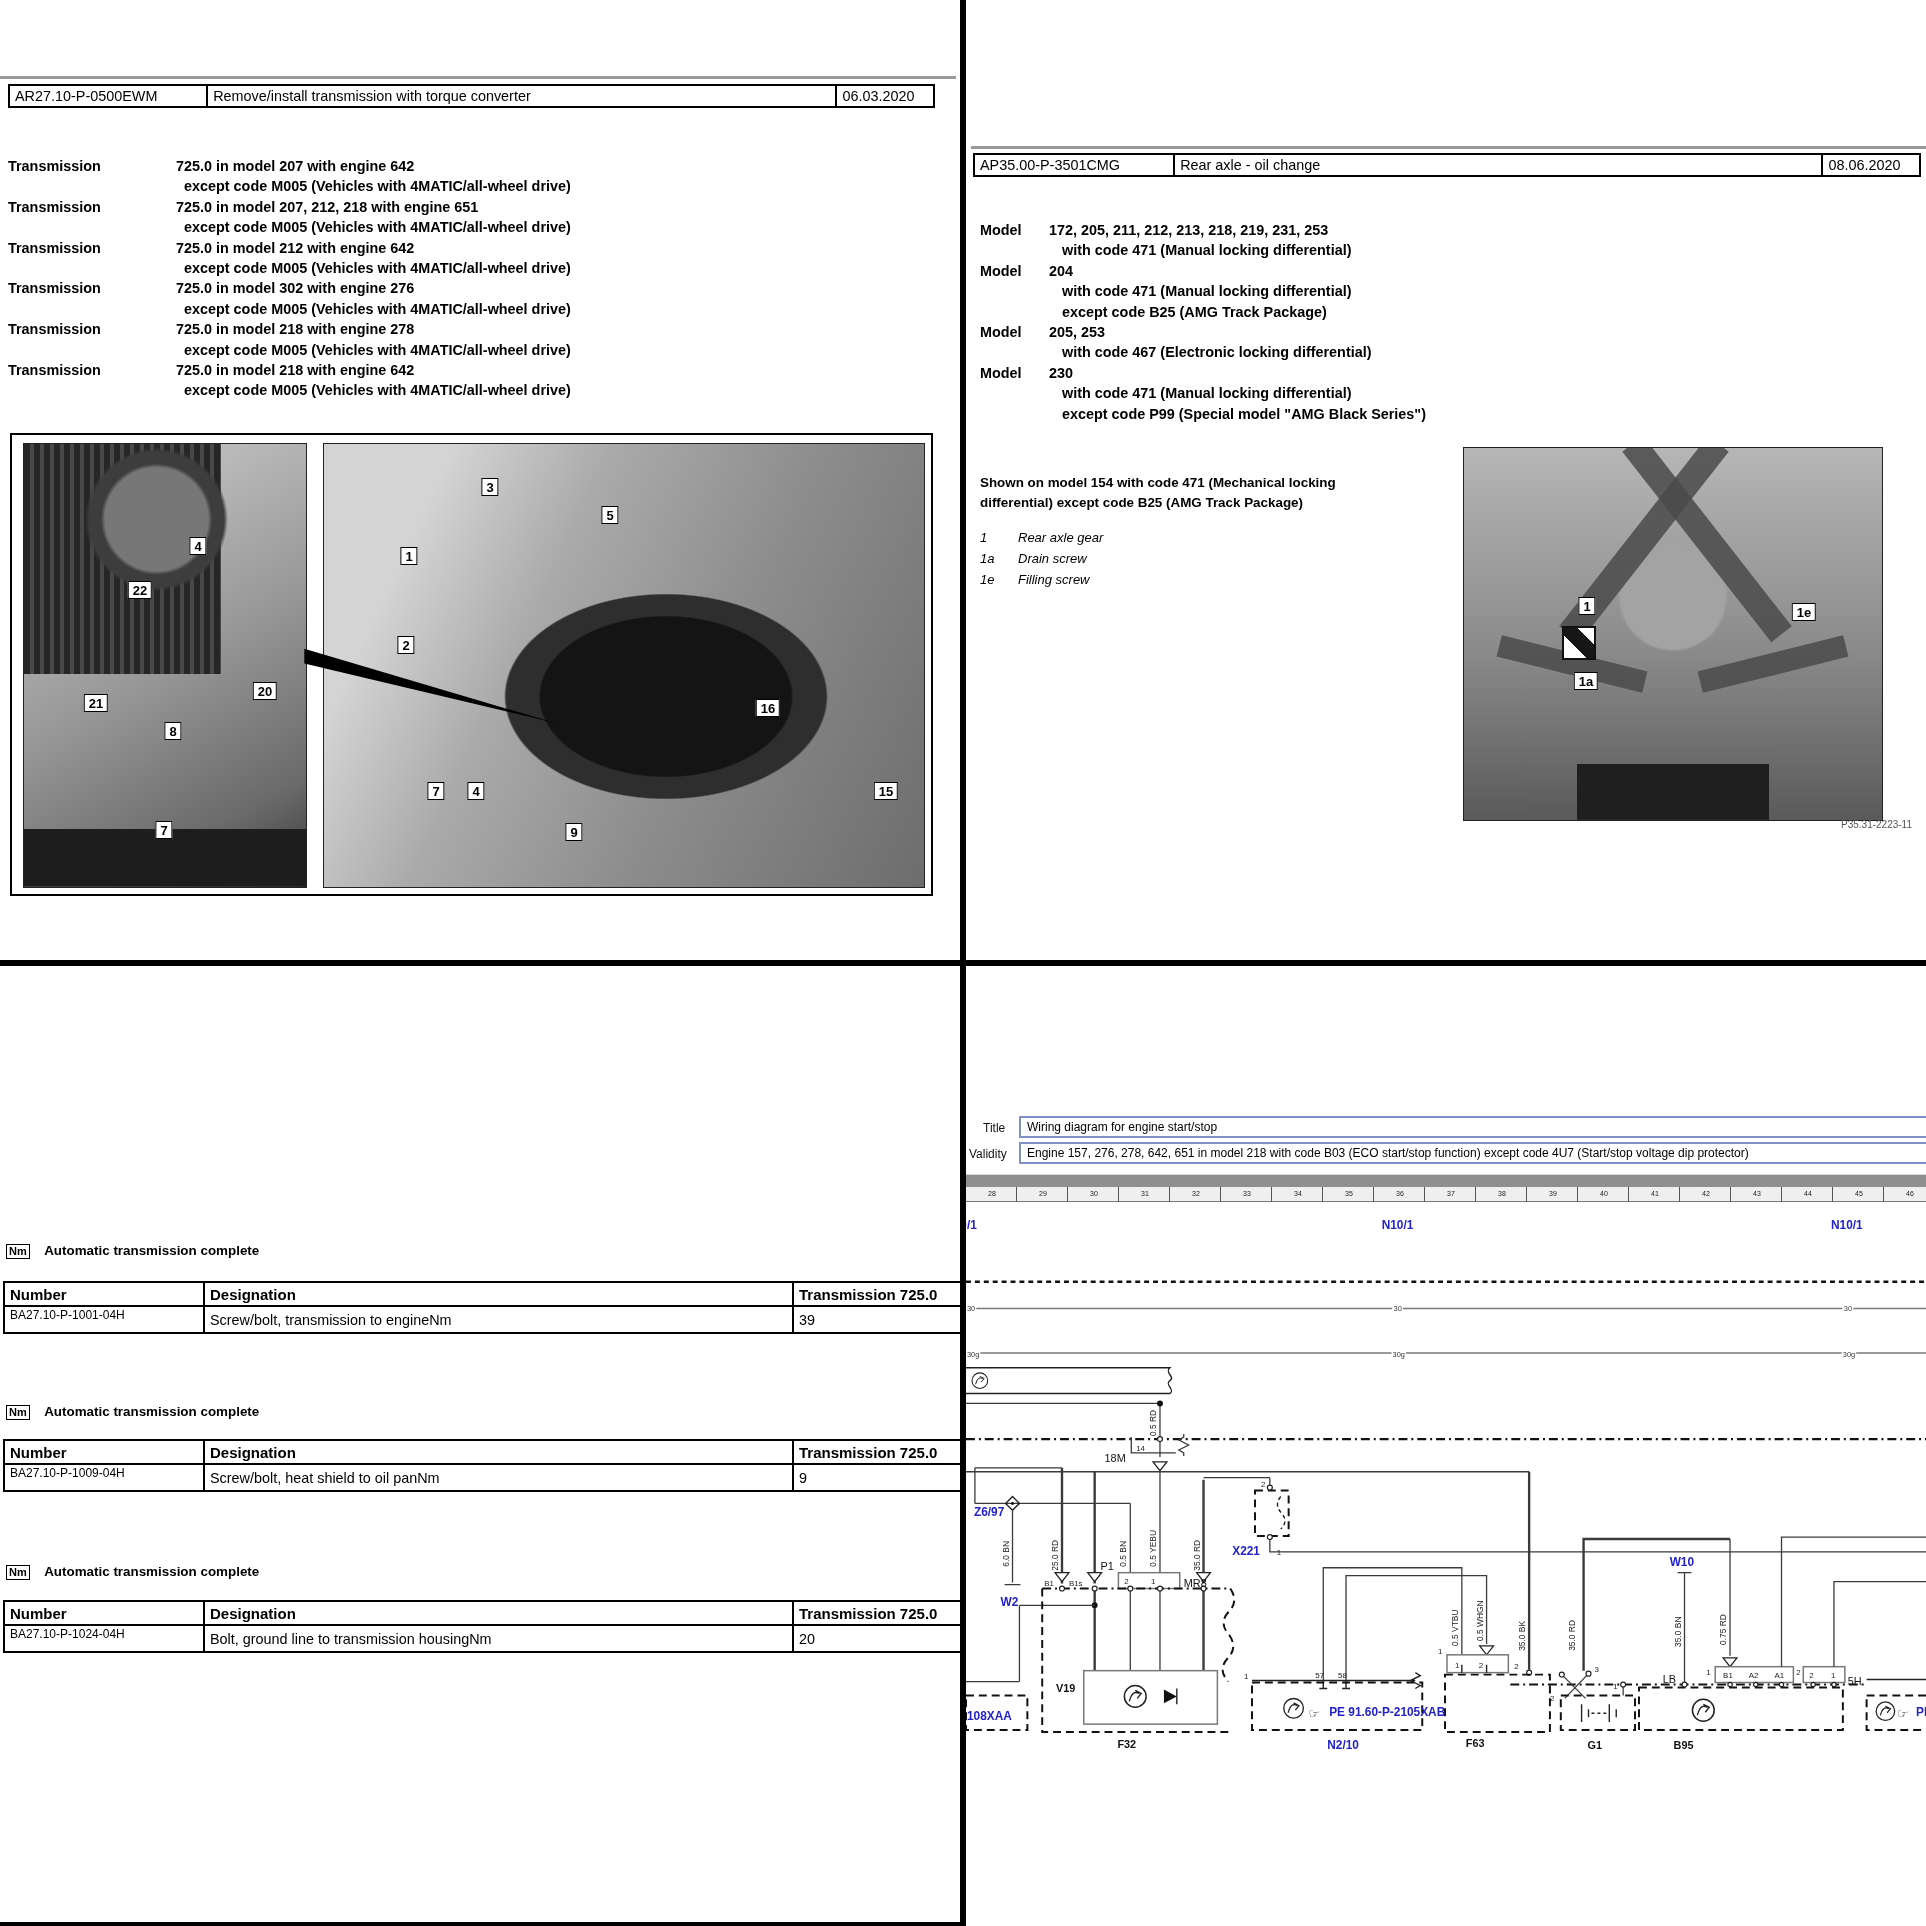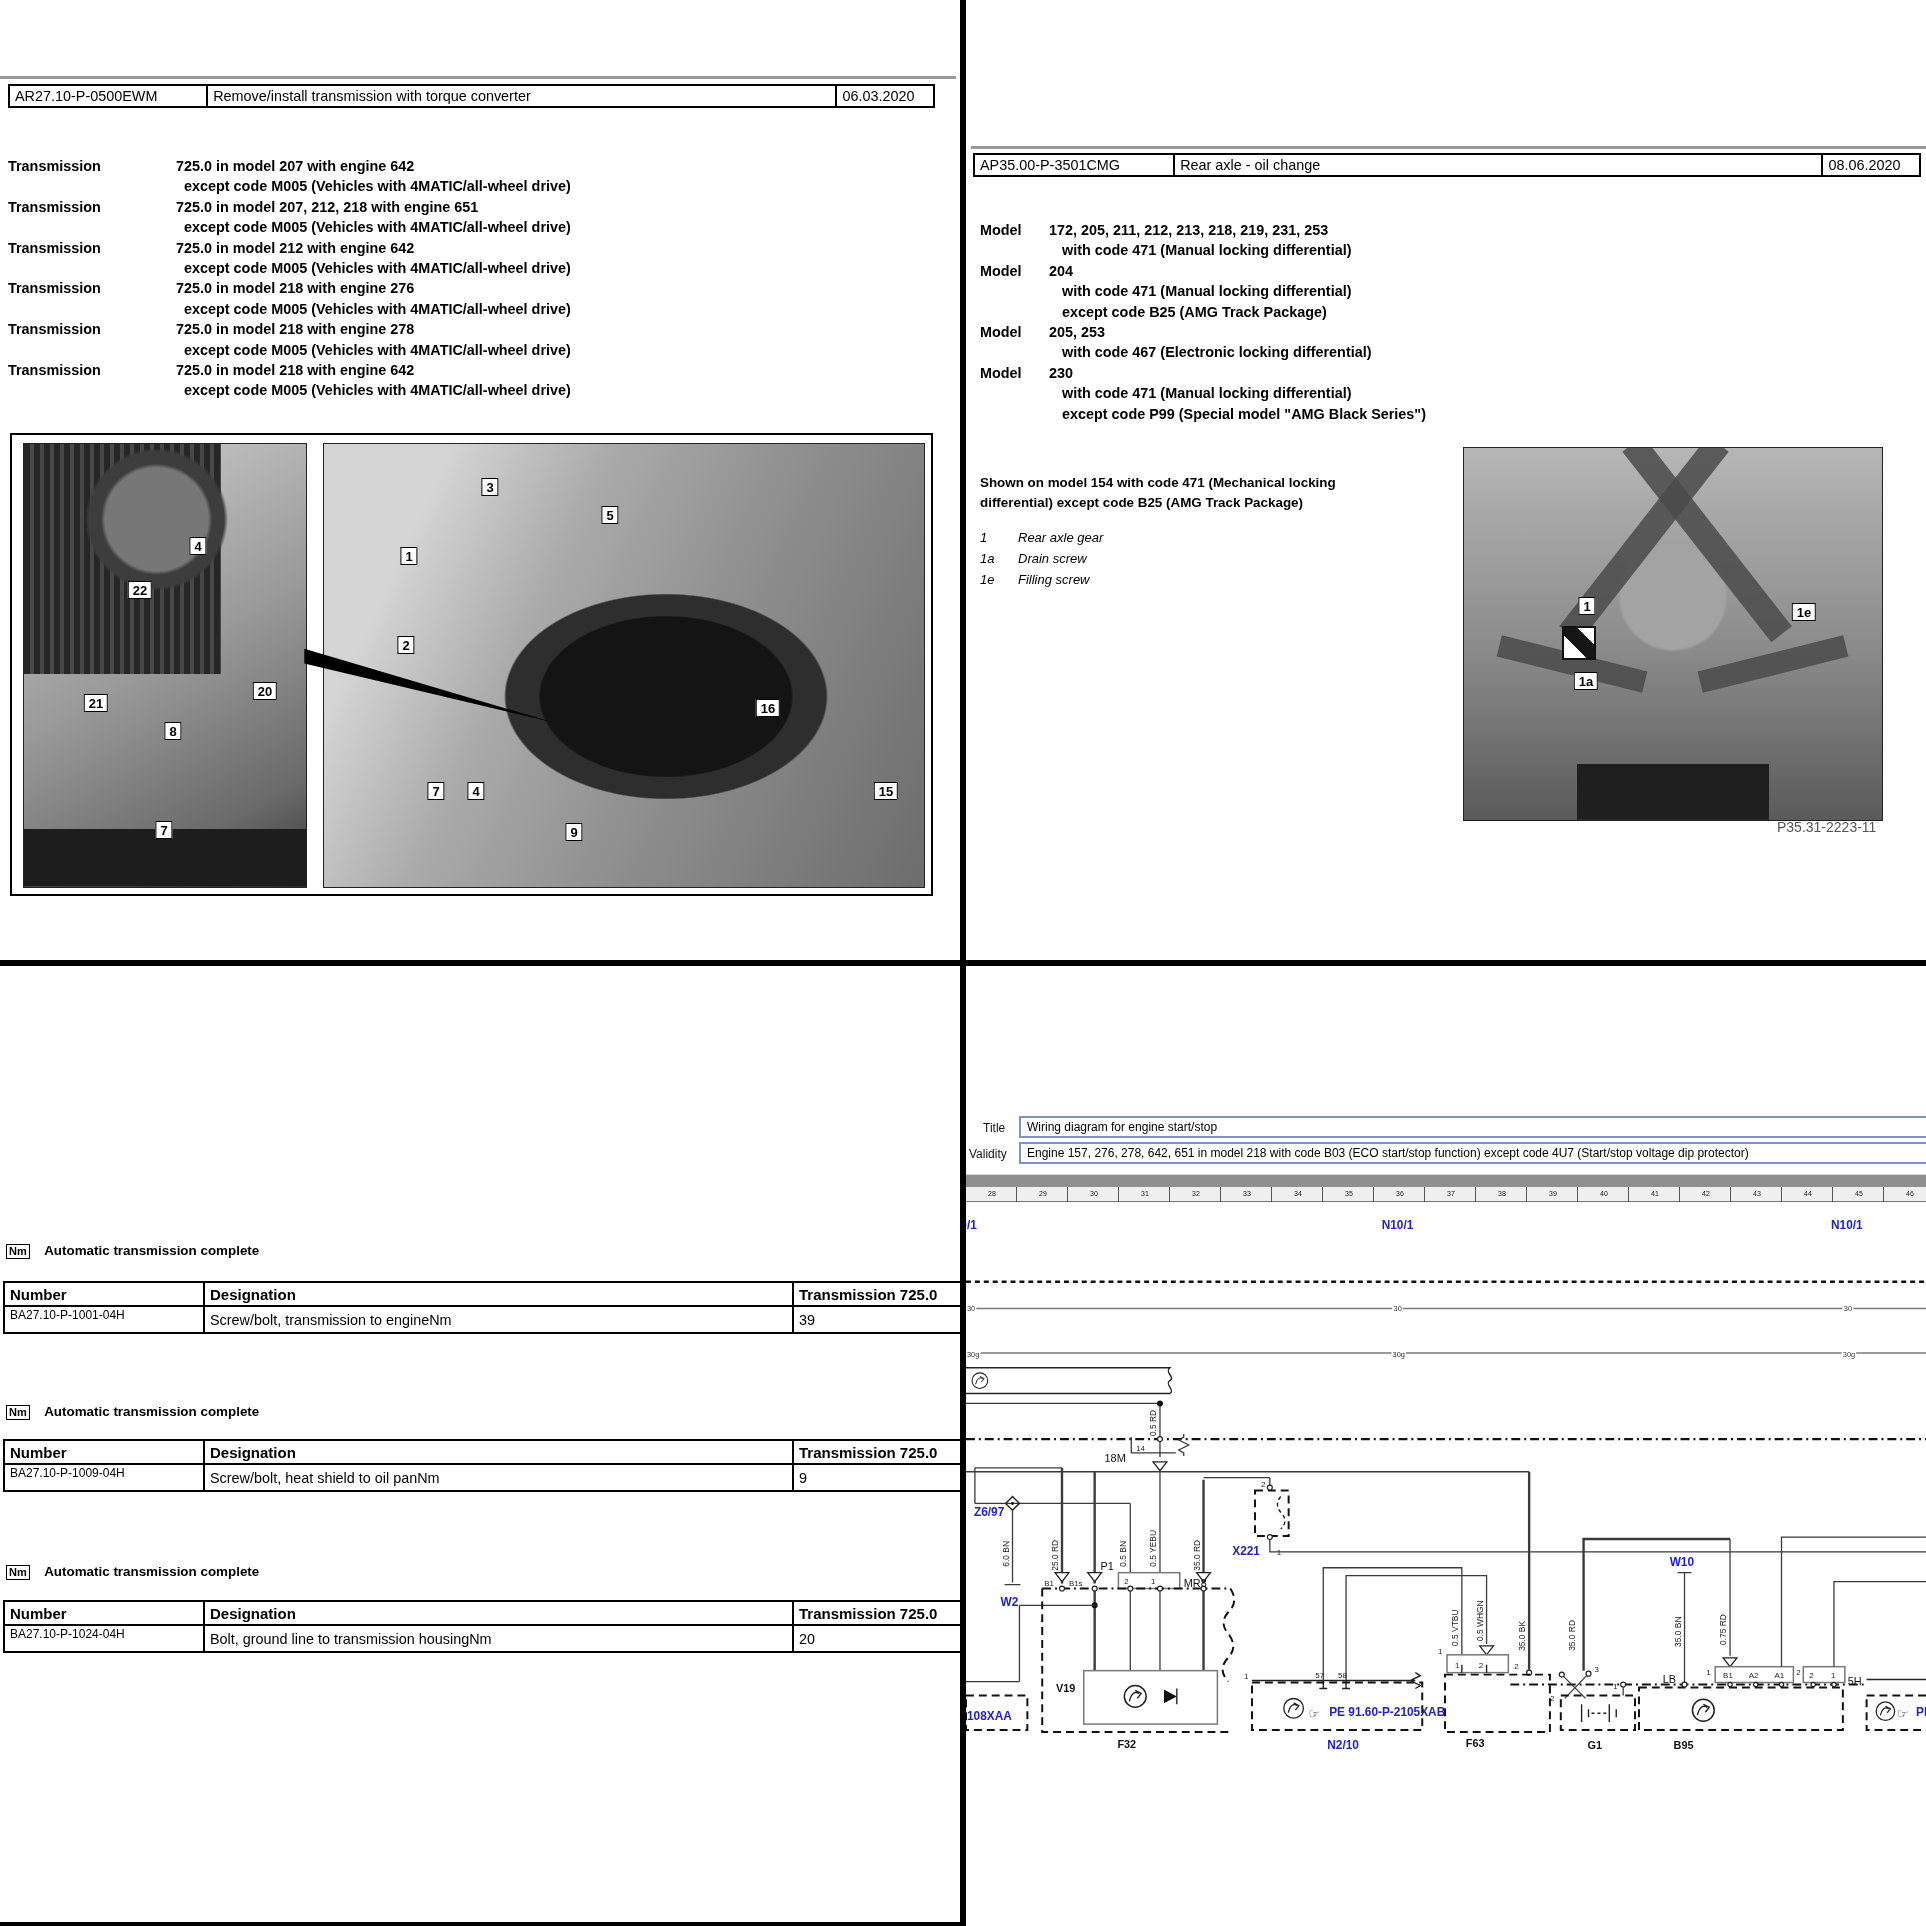--- a/index.html
+++ b/index.html
@@ -60,21 +60,21 @@
   .dbox2{stroke:#111;stroke-width:2;stroke-dasharray:8 5;fill:none}
   .pinc{fill:#fff;stroke:#222;stroke-width:1.2}
   .dot{fill:#111}
   #wiring text{font-family:"Liberation Sans","DejaVu Sans",sans-serif}
   .g-blue text{fill:#2222cc;font-weight:bold;font-size:12px}
   .g-comp text{fill:#111;font-size:11px}
   .g-pin text{fill:#222;font-size:8px}
   .g-rot text{fill:#222;font-size:8.5px}
   .g-tag text{fill:#333;font-size:7.5px;paint-order:stroke;stroke:#fff;stroke-width:3px}
   .g-icon text{fill:#111}
-  .figcode{font-size:14px;color:#555;}
+  .figcode{font-size:10px;color:#555;text-align:right}
   .shownote{font-weight:bold;font-size:13.4px;line-height:20px}
   .ph-bar{position:absolute;background:#4a4a4a;opacity:.85}
 </style>
 </head>
 <body>
 
 <div class="abs vdiv"></div>
 <div class="abs hdiv"></div>
 <div class="abs bline"></div>
 
@@ -102,21 +102,21 @@
     <div class="drow">
       <span class="lab" style="width: 168px;">Transmission</span>
       <div>
         <div>725.0 in model 212 with engine 642</div>
         <div class="ind">except code M005 (Vehicles with 4MATIC/all-wheel drive)</div>
       </div>
     </div>
     <div class="drow">
       <span class="lab" style="width: 168px;">Transmission</span>
       <div>
-        <div>725.0 in model 218 with engine 276</div>
+        <div>725.0 in model 302 with engine 276</div>
         <div class="ind">except code M005 (Vehicles with 4MATIC/all-wheel drive)</div>
       </div>
     </div>
     <div class="drow">
       <span class="lab" style="width: 168px;">Transmission</span>
       <div>
         <div>725.0 in model 218 with engine 278</div>
         <div class="ind">except code M005 (Vehicles with 4MATIC/all-wheel drive)</div>
       </div>
     </div>

